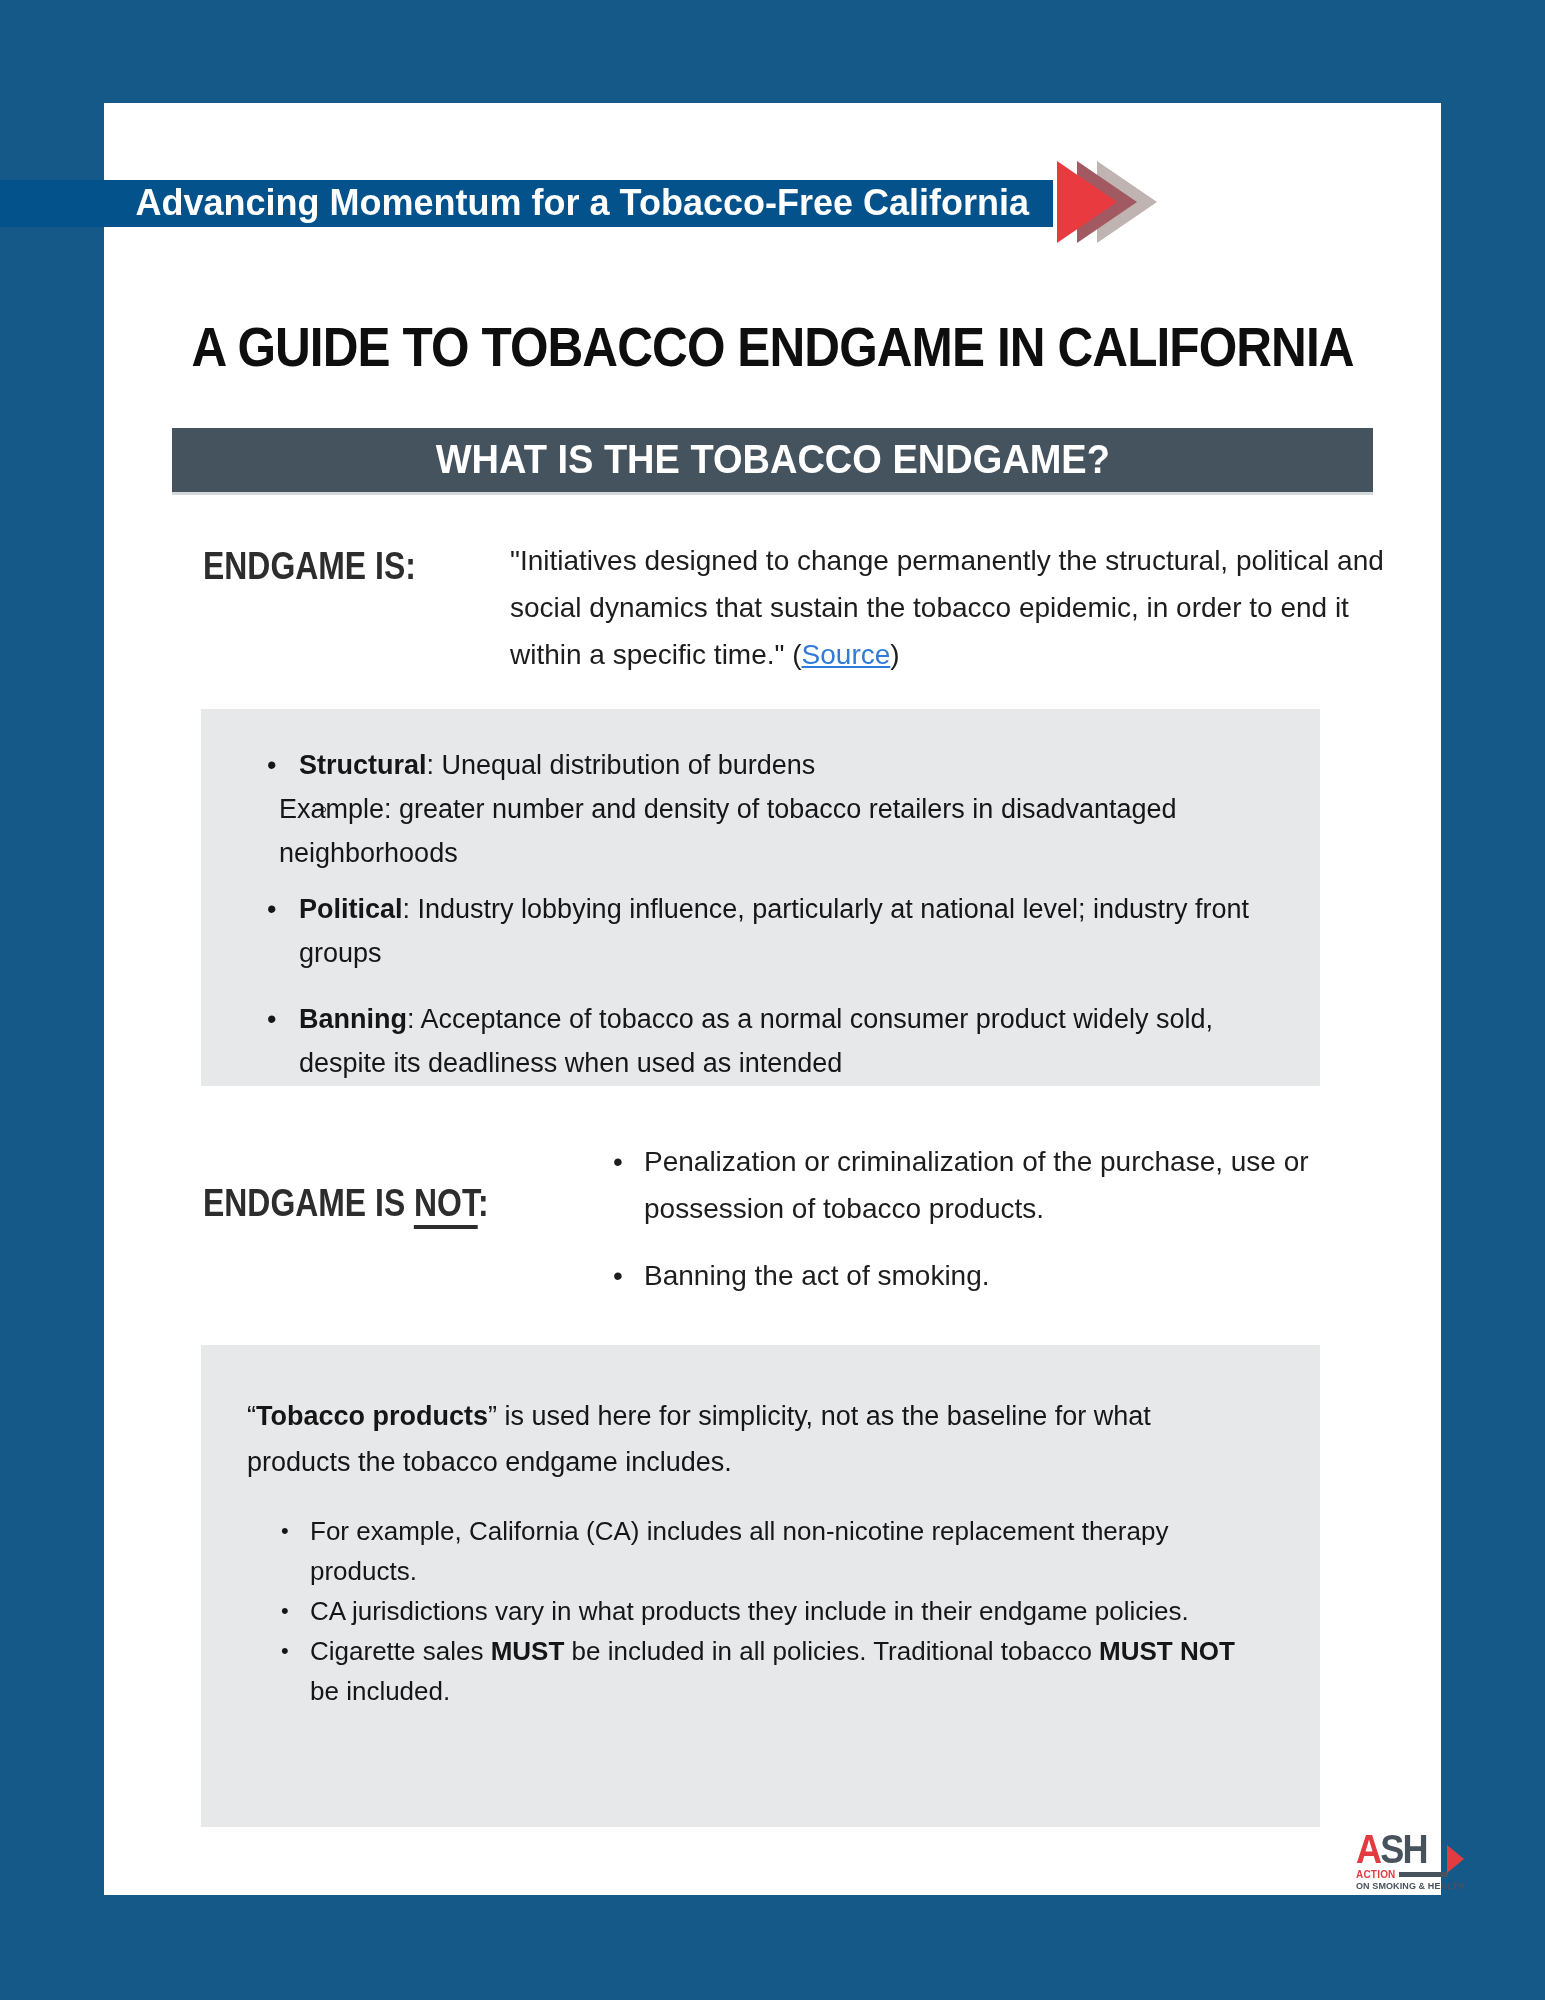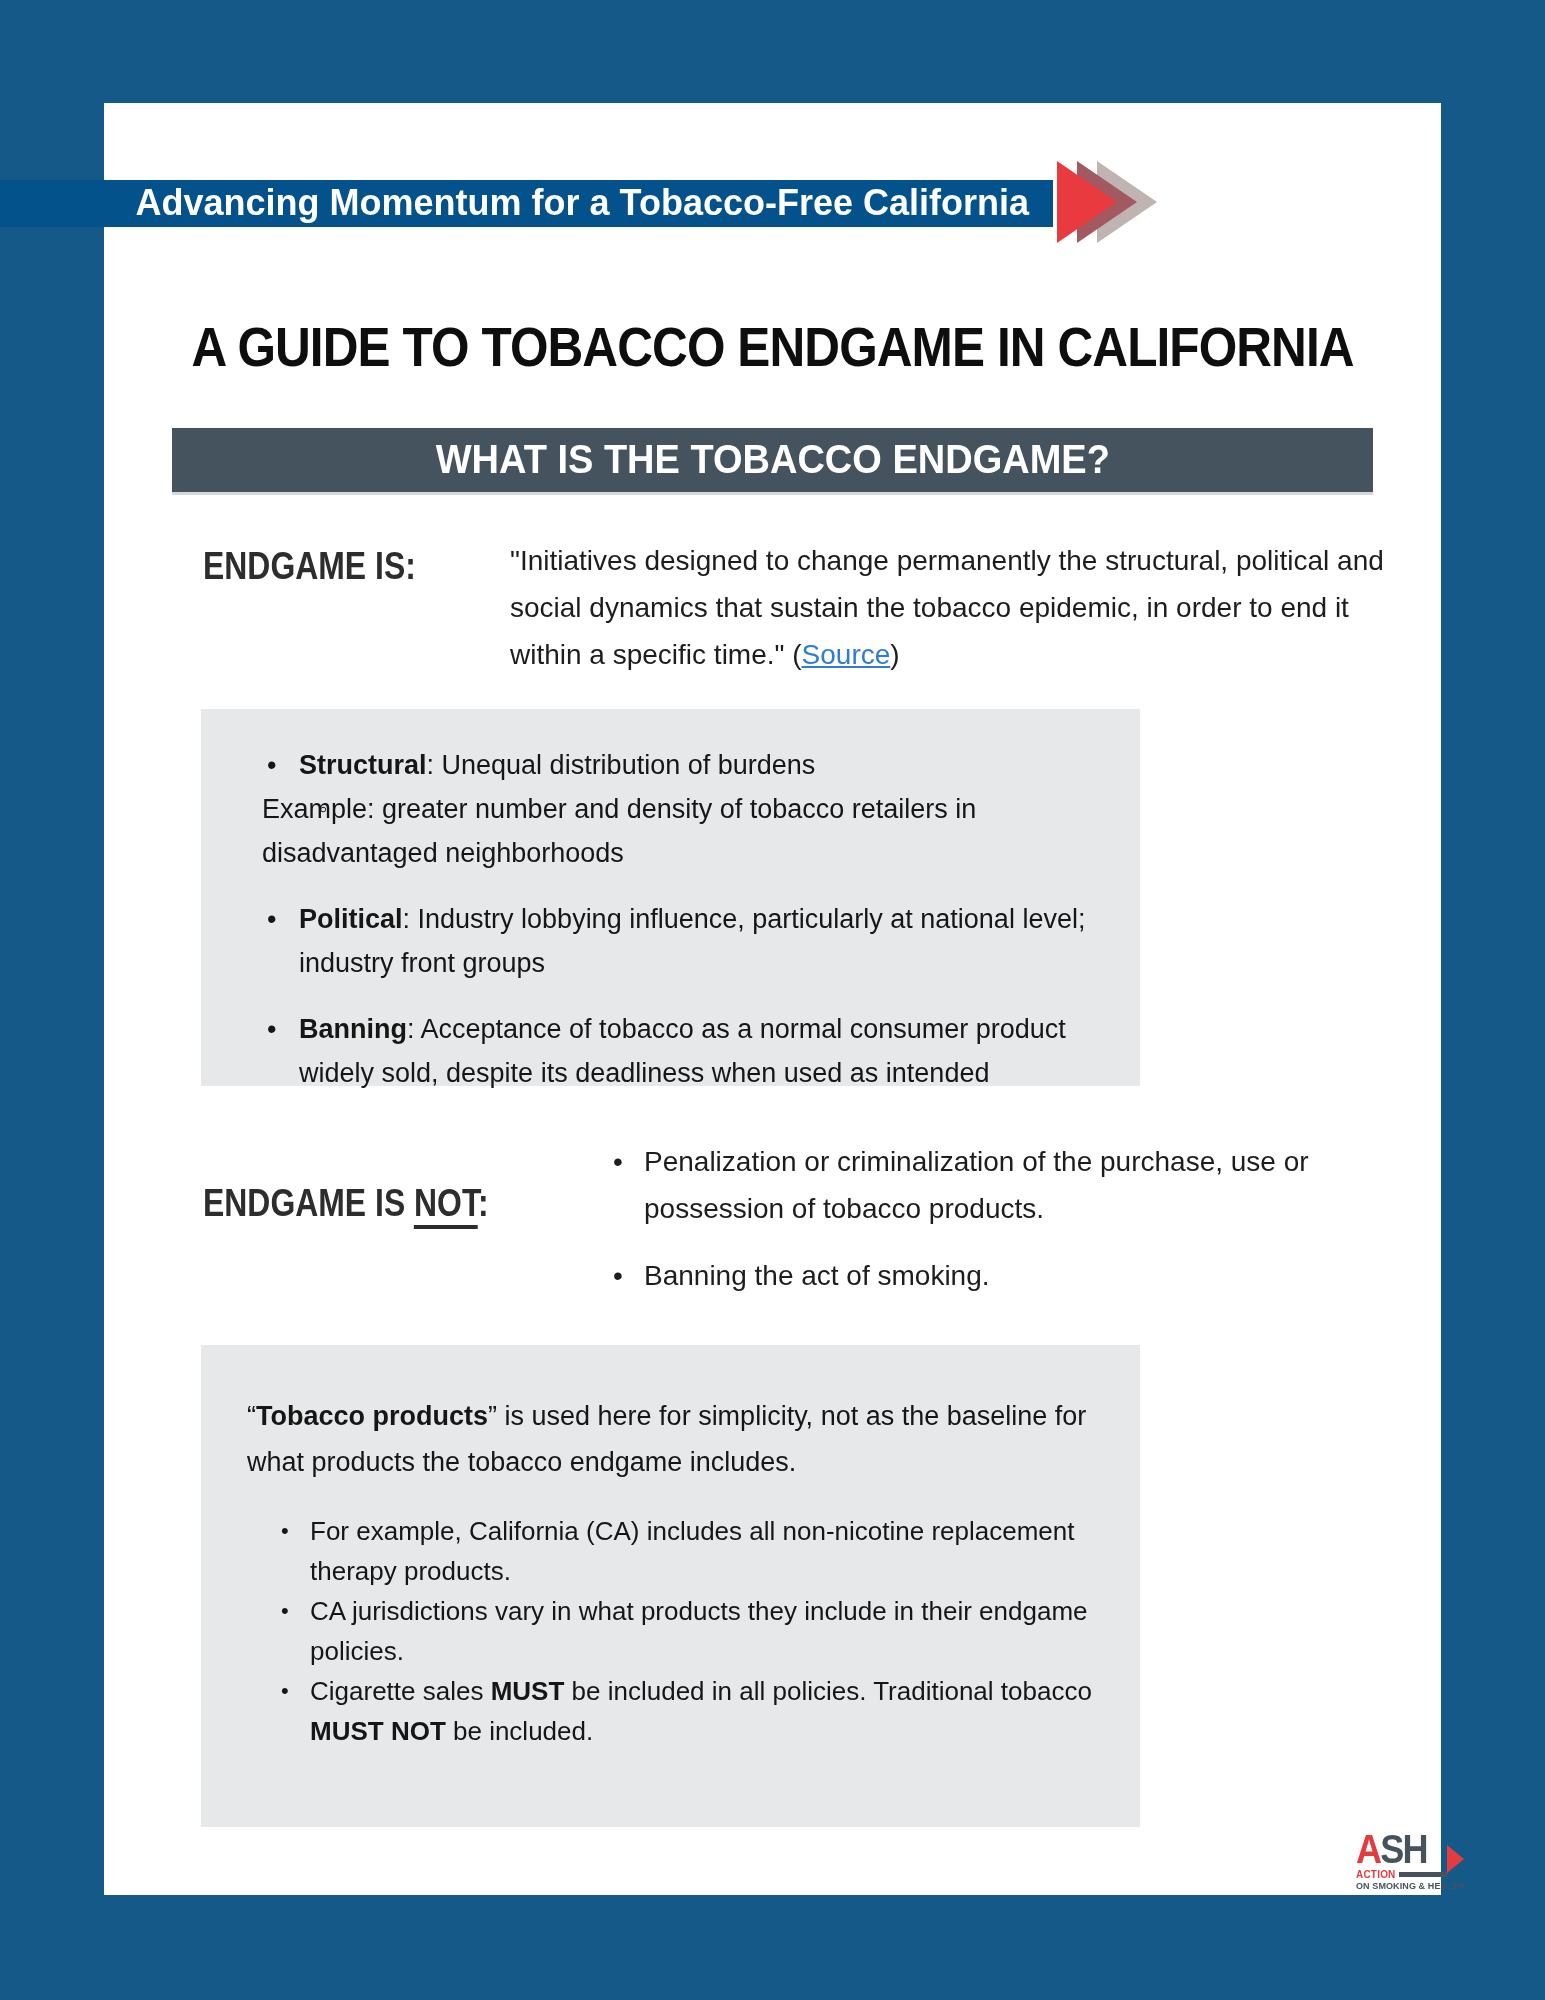--- a/index.html
+++ b/index.html
@@ -51,27 +51,27 @@
     transform:scaleX(0.84);transform-origin:0 50%;
   }
   .side-label .u{border-bottom:4px solid #2d2d2d;padding-bottom:1px;}
 
   .quote{
     position:absolute;left:510px;top:537px;width:905px;
     font-size:28px;line-height:47px;color:#1d1d1d;
   }
   .quote a{color:var(--link);text-decoration:underline;cursor:pointer;}
 
-  .info-box{position:absolute;left:201px;width:939px;background:var(--info-box);}
+  .info-box{position:absolute;left:201px;width:1119px;background:var(--info-box);}
   .box-dynamics{top:709px;height:377px;padding:34px 40px 0 0;}
   .box-dynamics ul{list-style:none;}
   .box-dynamics li{position:relative;font-size:27px;line-height:44px;color:#161616;}
   .box-dynamics li.l1{padding-left:98px;}
   .box-dynamics li.l1::before{content:"\2022";position:absolute;left:66px;top:0;}
-  .box-dynamics li.l2{padding-left:61px;margin-bottom:22px;}
+  .box-dynamics li.l2{padding-left:78px;margin-bottom:12px;}
   .box-dynamics li.l2::before{content:"\25E6";position:absolute;left:118px;top:0;font-size:24px;}
   .box-dynamics li.gap{margin-bottom:22px;}
 
   .not-list{position:absolute;left:575px;top:1138px;width:775px;list-style:none;}
   .not-list li{position:relative;padding-left:69px;font-size:28px;line-height:47px;color:#1d1d1d;margin-bottom:20px;}
   .not-list li::before{content:"\2022";position:absolute;left:38px;top:0;}
 
   .box-terms{top:1345px;height:482px;padding:48px 35px 0 46px;}
   .box-terms .intro{font-size:27px;line-height:46px;color:#161616;max-width:1010px;}
   .box-terms ul{list-style:none;margin-top:26px;}

